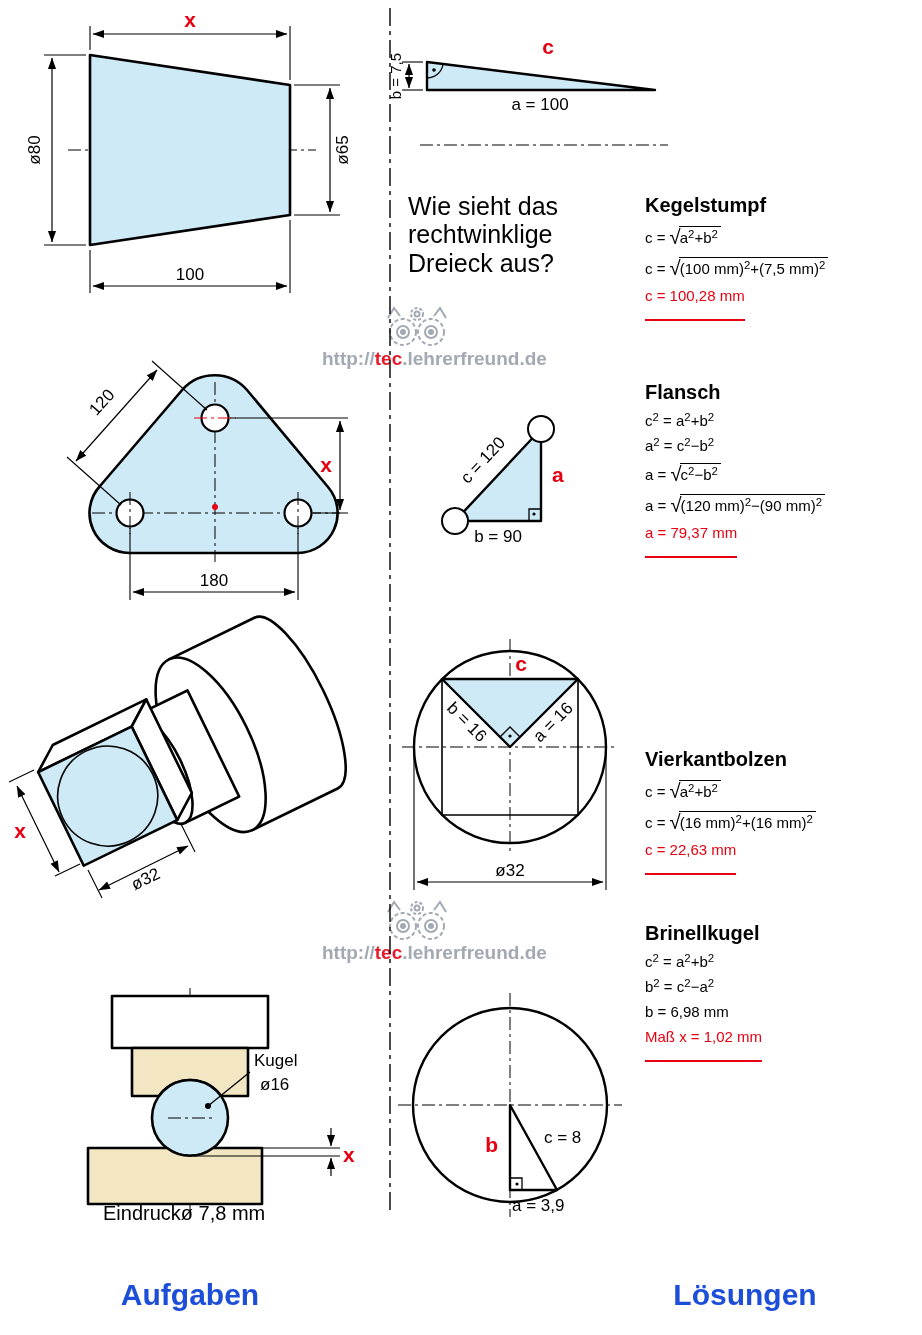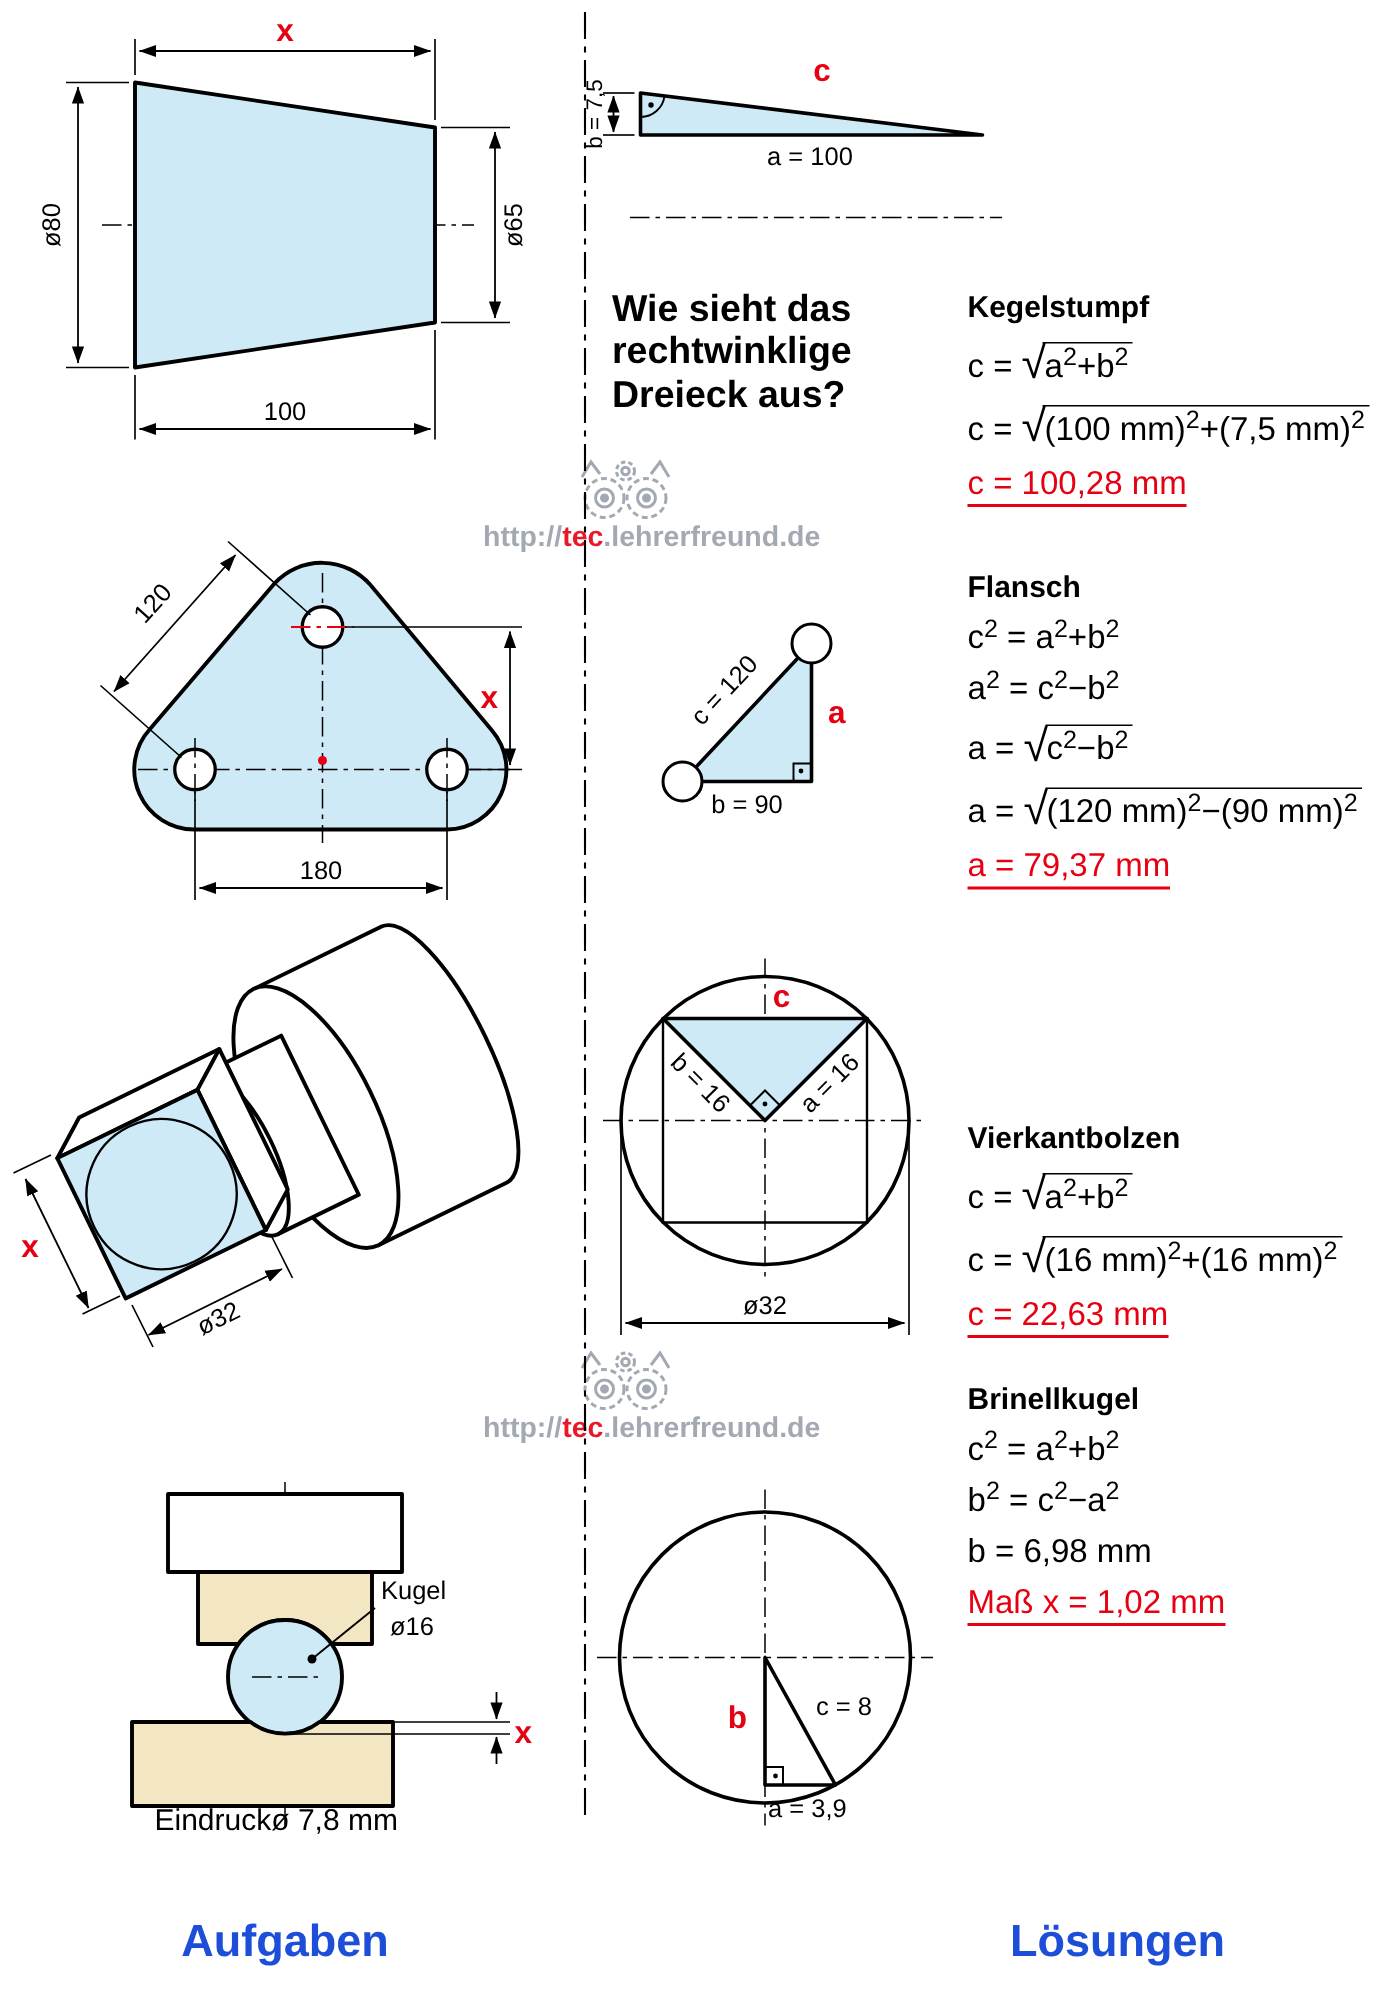--- a/index.html
+++ b/index.html
@@ -29,30 +29,30 @@
   .cl    { stroke:#000; stroke-width:1; stroke-dasharray:13 4 3 4; fill:none; }
   .clr   { stroke:var(--red,#e60012); stroke-width:1.2; stroke-dasharray:13 4 3 4; }
   .red-dot { fill:var(--red,#e60012); }
   .t-red { fill:var(--red,#e60012); font-weight:bold; }
   .lbl   { font-size:17px; }
   .lbl-s { font-size:15px; }
   .lbl-big { font-size:21px; font-weight:bold; }
   .lbl-cap { font-size:20px; }
 
   
-  #question { position:absolute; left:408px; top:192px; z-index:3; font-size:25px; font-weight:bold;
+  #question { position:absolute; left:408px; top:192px; z-index:3; font-size:25px; font-weight:normal;
               white-space:pre-line; line-height:1.13; color:#000; }
   .solution { position:absolute; left:645px; width:272px; z-index:3; color:#000; }
   .sol-title { font-size:20px; font-weight:bold; margin:0 0 2px 0; }
-  .fline { font-size:22px; margin:8px 0; }
+  .fline { font-size:15px; margin:8px 0; }
   .fline sup { font-size:0.76em; vertical-align:0.45em; line-height:0; }
   .vinc { display:inline-block; border-top:1.7px solid #000; padding:2px 3px 0 1px; }
   .rad  { display:inline-block; font-size:1.35em; transform:translateY(1px); margin-right:-2px; }
   .fx { display:inline-block; }
-  .result .fx { color:var(--red,#e60012); border-bottom:2px solid var(--red,#e60012); padding-bottom:1px; }
+  .result .fx { color:var(--red,#e60012); border-bottom:2px solid var(--red,#e60012); padding-bottom:15px; }
 
   .footer-label { position:absolute; top:1278px; width:220px; text-align:center; z-index:3;
                   font-size:30px; font-weight:bold; color:#1d4ed8; }
 </style>
 </head>
 <body>
 
 <div id="page">
 
   <div class="watermark" style="top:304px">

